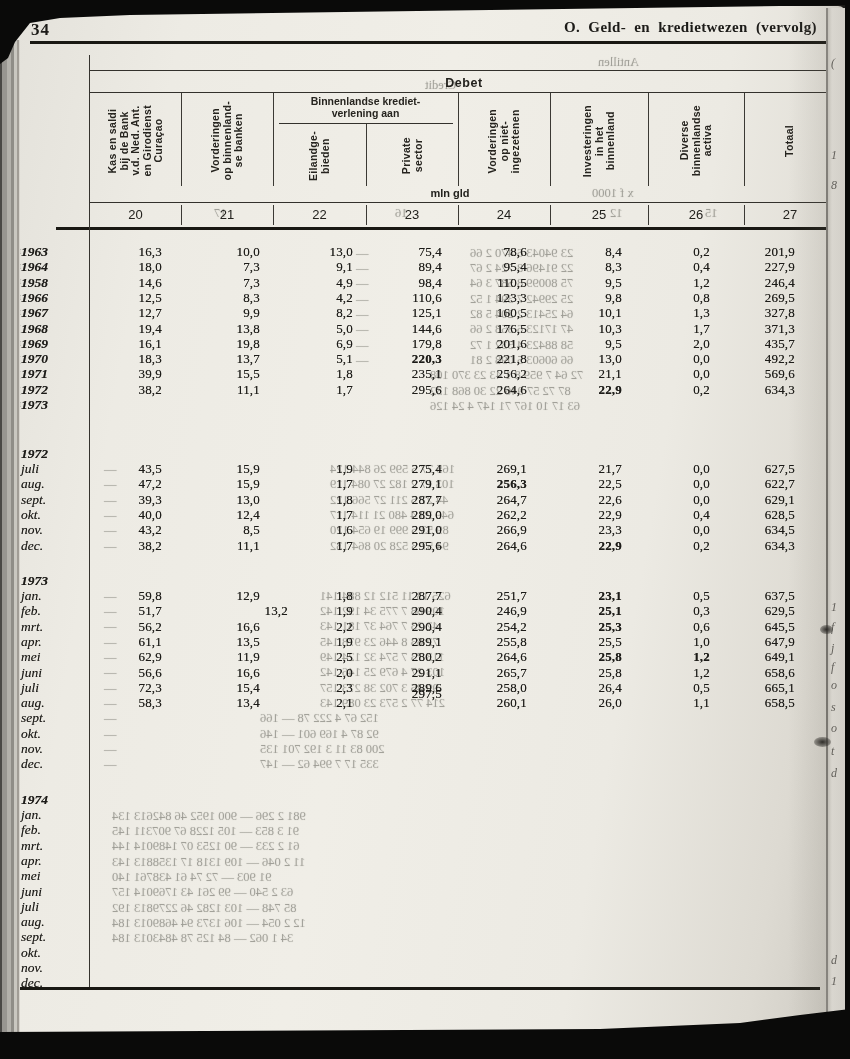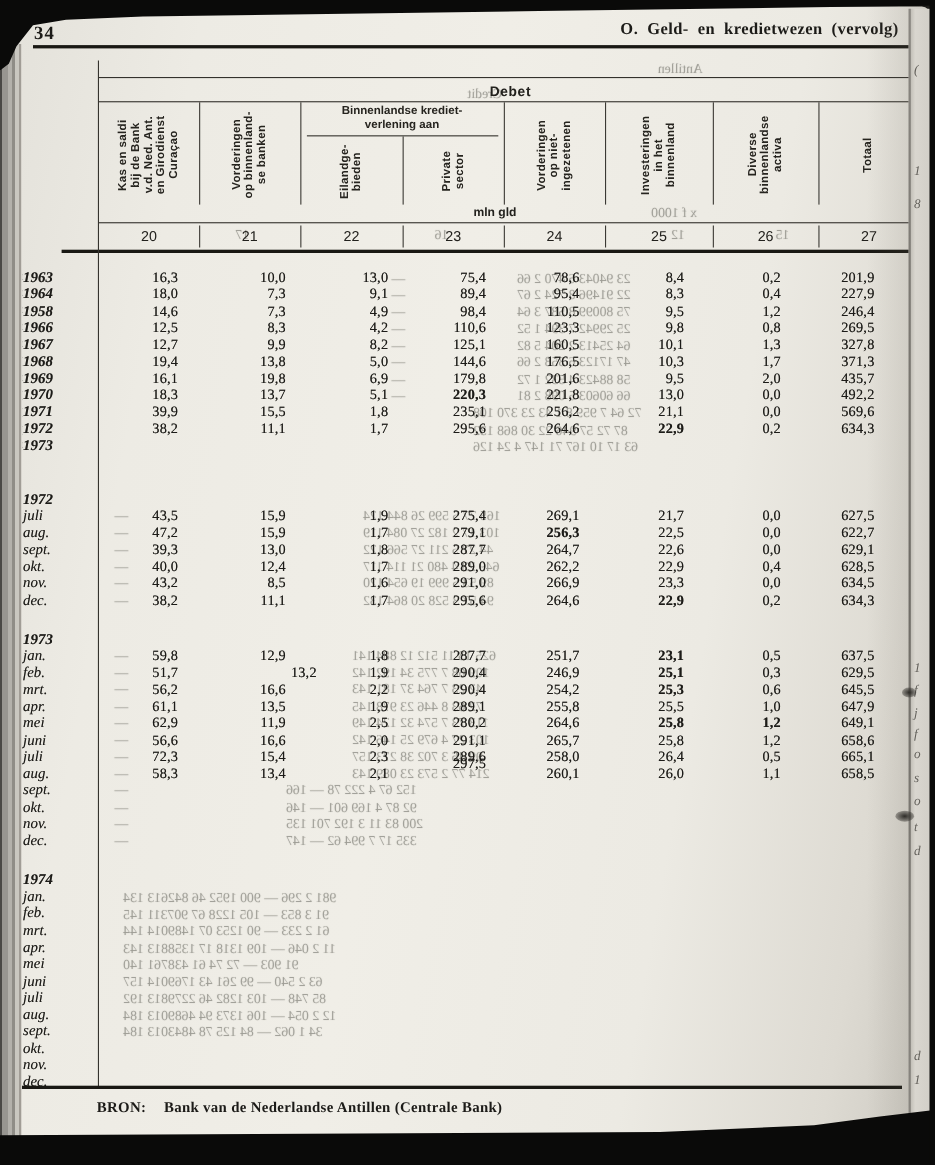--- a/index.html
+++ b/index.html
@@ -468,23 +468,20 @@
         <div class="rlabel" style="top: 898.8px;">juli</div>
         <div class="rlabel" style="top: 914.1px;">aug.</div>
         <div class="rlabel" style="top: 929.4px;">sept.</div>
         <div class="rlabel" style="top: 944.7px;">okt.</div>
         <div class="rlabel" style="top: 960px;">nov.</div>
         <div class="rlabel" style="top: 975.3px;">dec.</div>
       </div>
 
     <div class="rule" style="left:20px;top:987px;width:800px;height:2.8px;"></div>
 
-    <div class="bron">
-      <span>BRON:</span><span class="src">Bank van de Nederlandse Antillen (Centrale Bank)</span>
-    </div>
   </div>
 
   <div id="rightfade"></div>
   <div id="strip">
     <div class="crease"></div>
   <span class="strip-g" style="top: 48px;">(</span>
       <span class="strip-g" style="top: 140px;">1</span>
       <span class="strip-g" style="top: 170px;">8</span>
       <span class="strip-g" style="top: 592px;">1</span>
       <span class="strip-g" style="top: 612px;">f</span>

